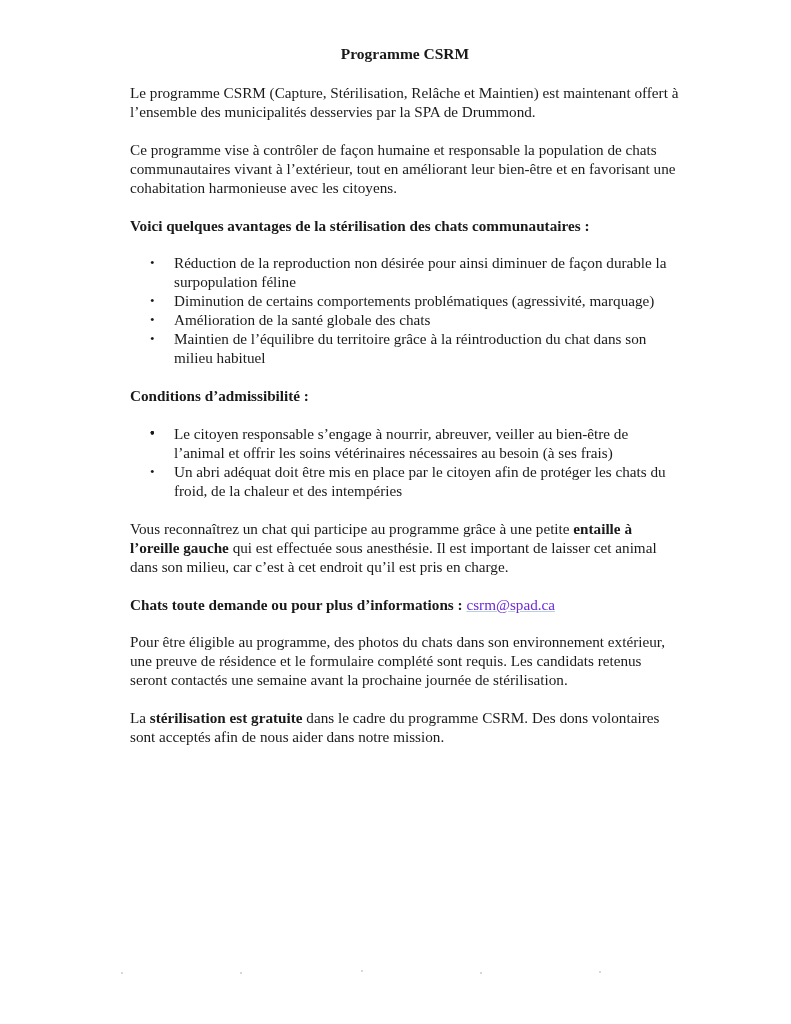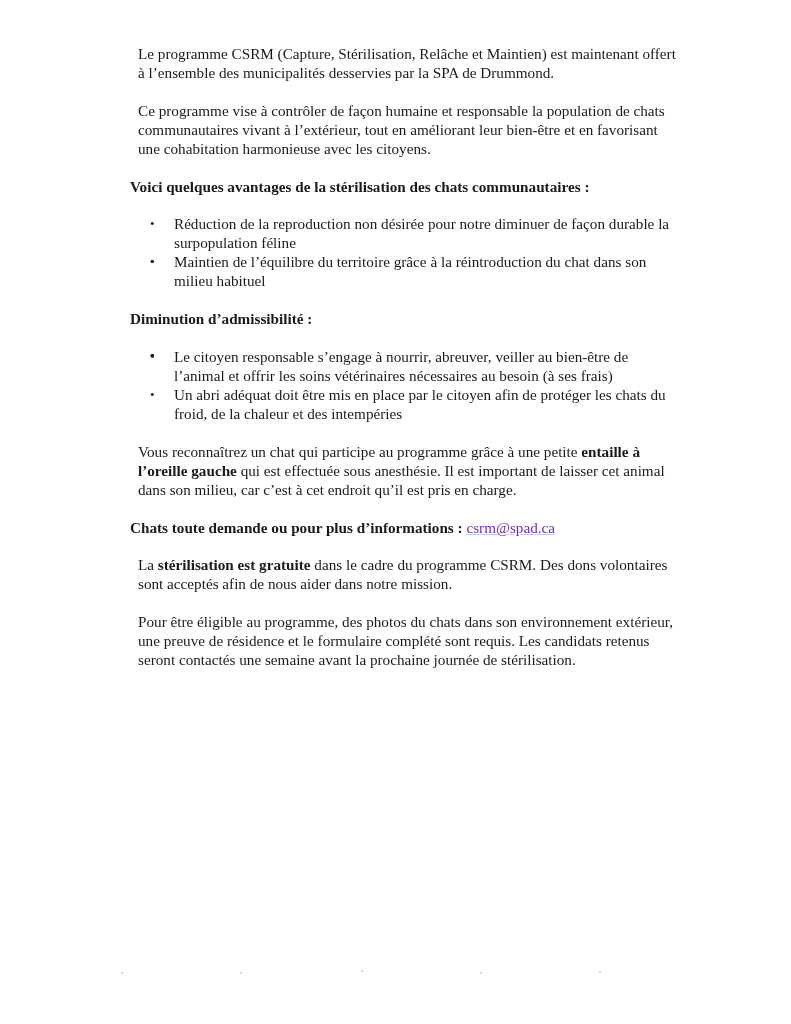--- a/index.html
+++ b/index.html
@@ -3,64 +3,65 @@
 <meta charset="utf-8">
 <style>
   html, body { margin: 0; padding: 0; background: #ffffff; }
   body {
     width: 791px; height: 1024px; position: relative; overflow: hidden;
     font-family: "Liberation Serif", "DejaVu Serif", serif;
     color: #1a1a1a;
   }
   .page { position: absolute; left: 130px; top: 44px; width: 550px; font-size: 15.2px; line-height: 19px; }
   .title { text-align: center; font-weight: bold; font-size: 15.5px; margin: 0 0 20px 0; }
-  p { margin: 0 0 19px 8px; }
+  p { margin: 0 0 19px 0; }
   .heading { font-weight: bold; margin: 4px 0 18px 0; }
   ul { margin: 0 0 19px 0; padding: 0 0 0 44px; list-style: none; }
   li { position: relative; margin: 0; }
   li .bullet { position: absolute; left: -24px; top: 0; font-size: 13px; }
   .email { color: #6d28d9; text-decoration: underline; text-decoration-color: #b5cfe3; font-weight: normal; }
   b { font-weight: bold; }
   .speck { position: absolute; width: 2px; height: 2px; background: #d8d8d8; }
 </style>
 </head>
 <body>
 
 <div class="page">
+  <div class="title">Programme CSRM</div>
 
   <p>Le programme CSRM (Capture, Stérilisation, Relâche et Maintien) est maintenant offert à l’ensemble des municipalités desservies par la SPA de Drummond.</p>
   <p>Ce programme vise à contrôler de façon humaine et responsable la population de chats communautaires vivant à l’extérieur, tout en améliorant leur bien-être et en favorisant une cohabitation harmonieuse avec les citoyens.</p>
 
   <div class="heading">Voici quelques avantages de la stérilisation des chats communautaires :</div>
   <ul>
-    <li><span class="bullet">•</span><span>Réduction de la reproduction non désirée pour notre diminuer de façon durable la surpopulation féline</span></li>
-    <li><span class="bullet">•</span></li>
-    <li><span class="bullet">•</span></li>
+    <li><span class="bullet">•</span><span>Réduction de la reproduction non désirée pour ainsi diminuer de façon durable la surpopulation féline</span></li>
+    <li><span class="bullet">•</span><span>Diminution de certains comportements problématiques (agressivité, marquage)</span></li>
+    <li><span class="bullet">•</span><span>Amélioration de la santé globale des chats</span></li>
     <li><span class="bullet">•</span><span>Maintien de l’équilibre du territoire grâce à la réintroduction du chat dans son milieu habituel</span></li>
   </ul>
 
-  <div class="heading">Diminution d’admissibilité :</div>
+  <div class="heading">Conditions d’admissibilité :</div>
   <ul>
     <li><span class="bullet">•</span></li>
     <li><span class="bullet">•</span></li>
     <li><span class="bullet">•</span></li>
     <li><span class="bullet">•</span></li>
   </ul>
 
   <ul>
     <li><span class="bullet">•</span><span>Le citoyen responsable s’engage à nourrir, abreuver, veiller au bien-être de l’animal et offrir les soins vétérinaires nécessaires au besoin (à ses frais)</span></li>
     <li><span class="bullet">•</span><span>Un abri adéquat doit être mis en place par le citoyen afin de protéger les chats du froid, de la chaleur et des intempéries</span></li>
   </ul>
 
   <p><span>Vous reconnaîtrez un chat qui participe au programme grâce à une petite </span><b>entaille à l’oreille gauche</b><span> qui est effectuée sous anesthésie. Il est important de laisser cet animal dans son milieu, car c’est à cet endroit qu’il est pris en charge.</span></p>
 
   <p class="heading"><span>Chats toute demande ou pour plus d’informations : </span><a class="email">csrm@spad.ca</a></p>
 
+  <p>Pour être éligible au programme, des photos du chats dans son environnement extérieur, une preuve de résidence et le formulaire complété sont requis. Les candidats retenus seront contactés une semaine avant la prochaine journée de stérilisation.</p>
+
   <p><span>La </span><b>stérilisation est gratuite</b><span> dans le cadre du programme CSRM. Des dons volontaires sont acceptés afin de nous aider dans notre mission.</span></p>
-
-  <p>Pour être éligible au programme, des photos du chats dans son environnement extérieur, une preuve de résidence et le formulaire complété sont requis. Les candidats retenus seront contactés une semaine avant la prochaine journée de stérilisation.</p>
 </div>
 
 <div class="speck" style="left:121px;top:972px"></div>
 <div class="speck" style="left:240px;top:972px"></div>
 <div class="speck" style="left:361px;top:970px"></div>
 <div class="speck" style="left:480px;top:972px"></div>
 <div class="speck" style="left:599px;top:971px"></div>
 
 </body></html>

